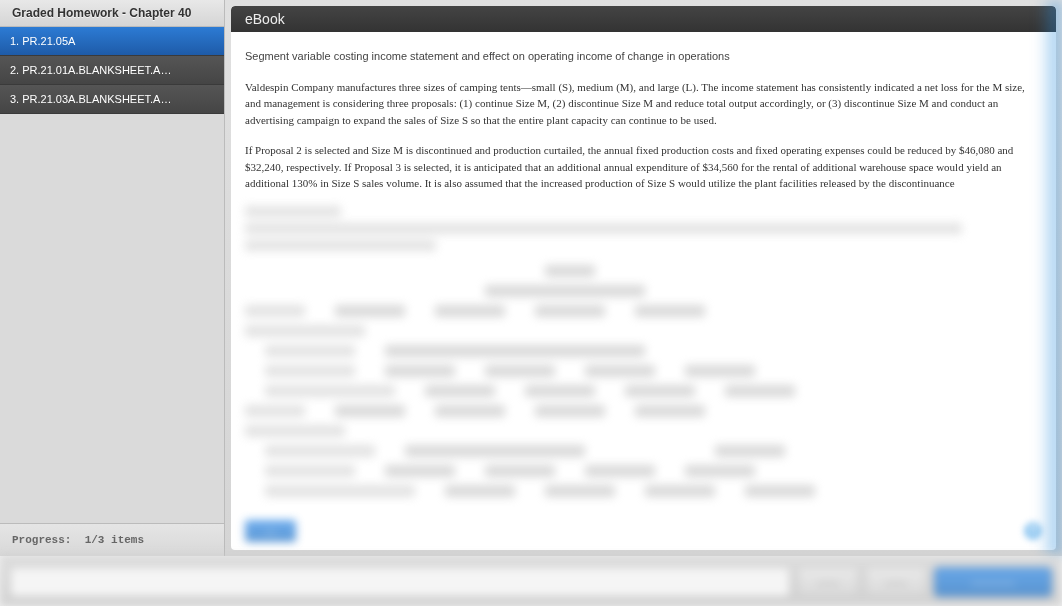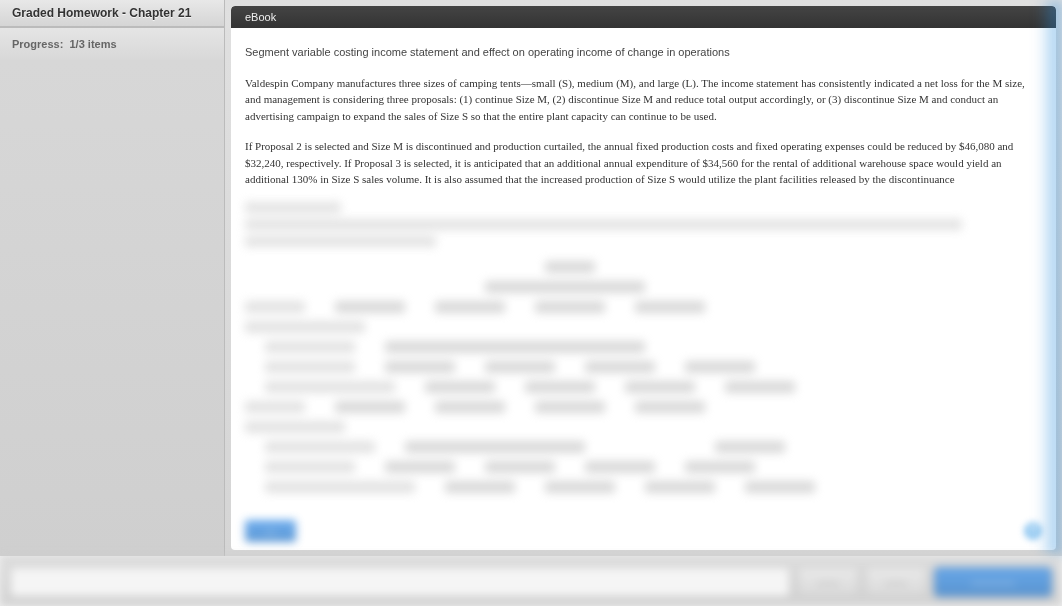--- a/index.html
+++ b/index.html
@@ -52,35 +52,36 @@
     .sidebar-item.active {
       background: linear-gradient(to bottom, #2c7bd4, #1e5ba8);
     }
     .sidebar-footer {
       padding: 10px 12px;
       font-size: 11px;
       font-weight: bold;
       color: #666;
       background: linear-gradient(to bottom, #e5e5e5, #d8d8d8);
       border-top: 1px solid #bbb;
+      font-family: Liberation Mono, monospace;
     }
     .main {
       flex: 1;
       background: #fff;
       margin: 6px 6px 6px 6px;
       border-radius: 4px;
       display: flex;
       flex-direction: column;
       overflow: hidden;
       position: relative;
     }
     .main-header {
       background: linear-gradient(to bottom, #444, #333);
       padding: 5px 14px;
-      font-size: 11px;
+      font-size: 14px;
       color: #eee;
       border-top-left-radius: 4px;
       border-top-right-radius: 4px;
     }
     .main-content {
       padding: 16px 14px;
       font-size: 11px;
       color: #333;
       line-height: 1.5;
       flex: 1;
@@ -208,21 +209,26 @@
       height: 556px;
       background: linear-gradient(to left, rgba(40,140,220,0.5), rgba(40,140,220,0));
       filter: blur(6px);
     }
   </style>
 </head>
 <body>
 
 <div class="container">
   <div class="sidebar">
-    <div class="sidebar-header">Graded Homework - Chapter 21</div>
+    <div class="sidebar-header">Graded Homework - Chapter 40</div>
+    <div class="sidebar-items">
+      <div class="sidebar-item active">1. PR.21.05A</div>
+      <div class="sidebar-item">2. PR.21.01A.BLANKSHEET.A…</div>
+      <div class="sidebar-item">3. PR.21.03A.BLANKSHEET.A…</div>
+    </div>
     <div class="sidebar-footer">
       <span>Progress:</span>&nbsp;
       <span>1/3 items</span>
     </div>
   </div>
 
   <div class="main">
     <div class="main-header">
       <span>eBook</span>
     </div>

